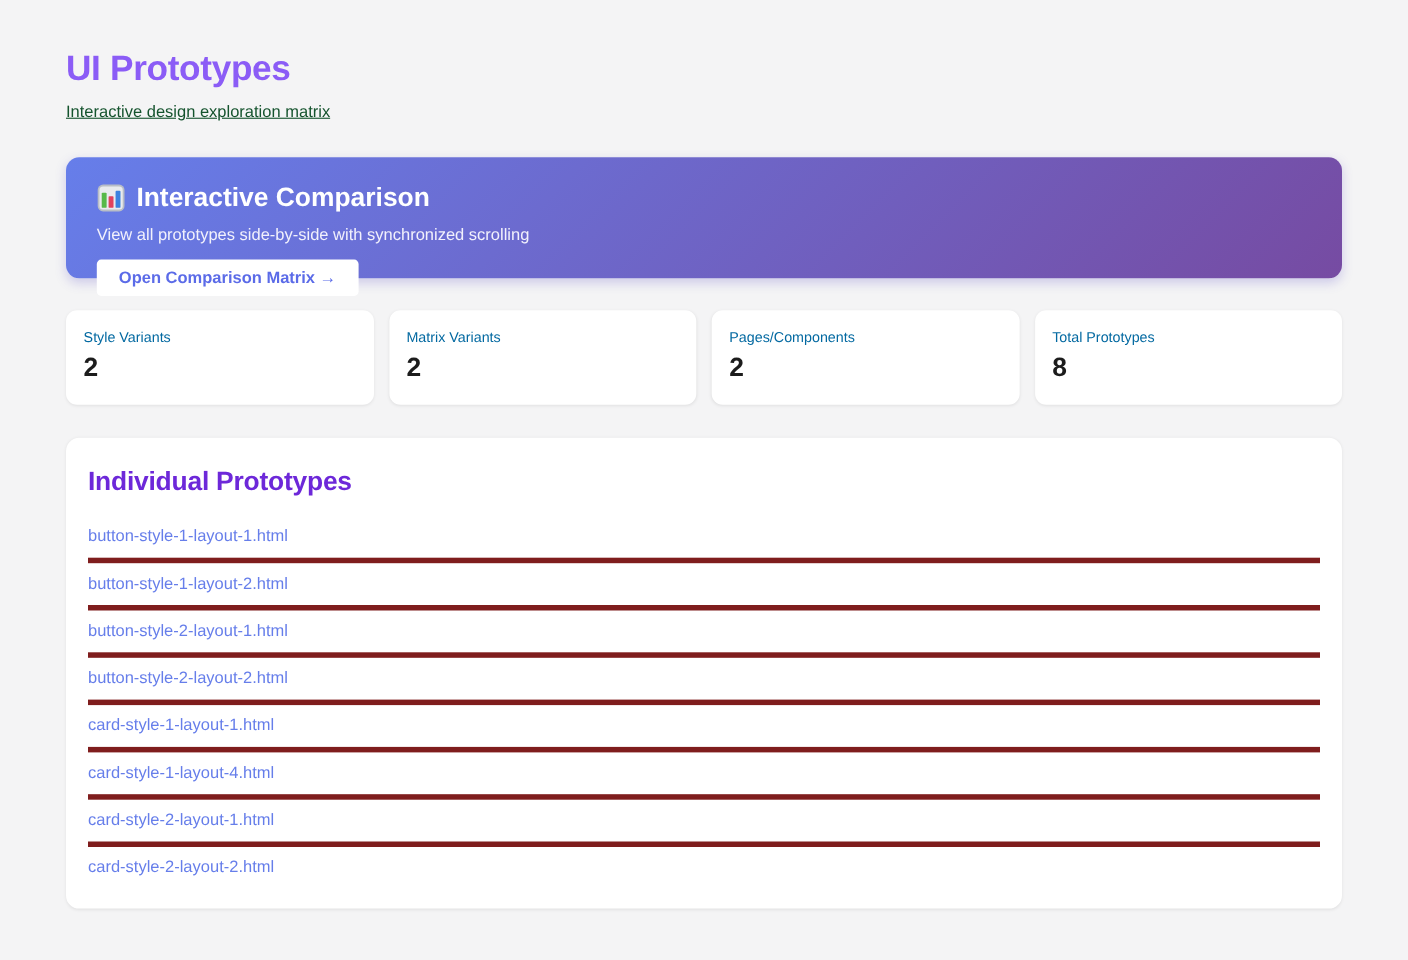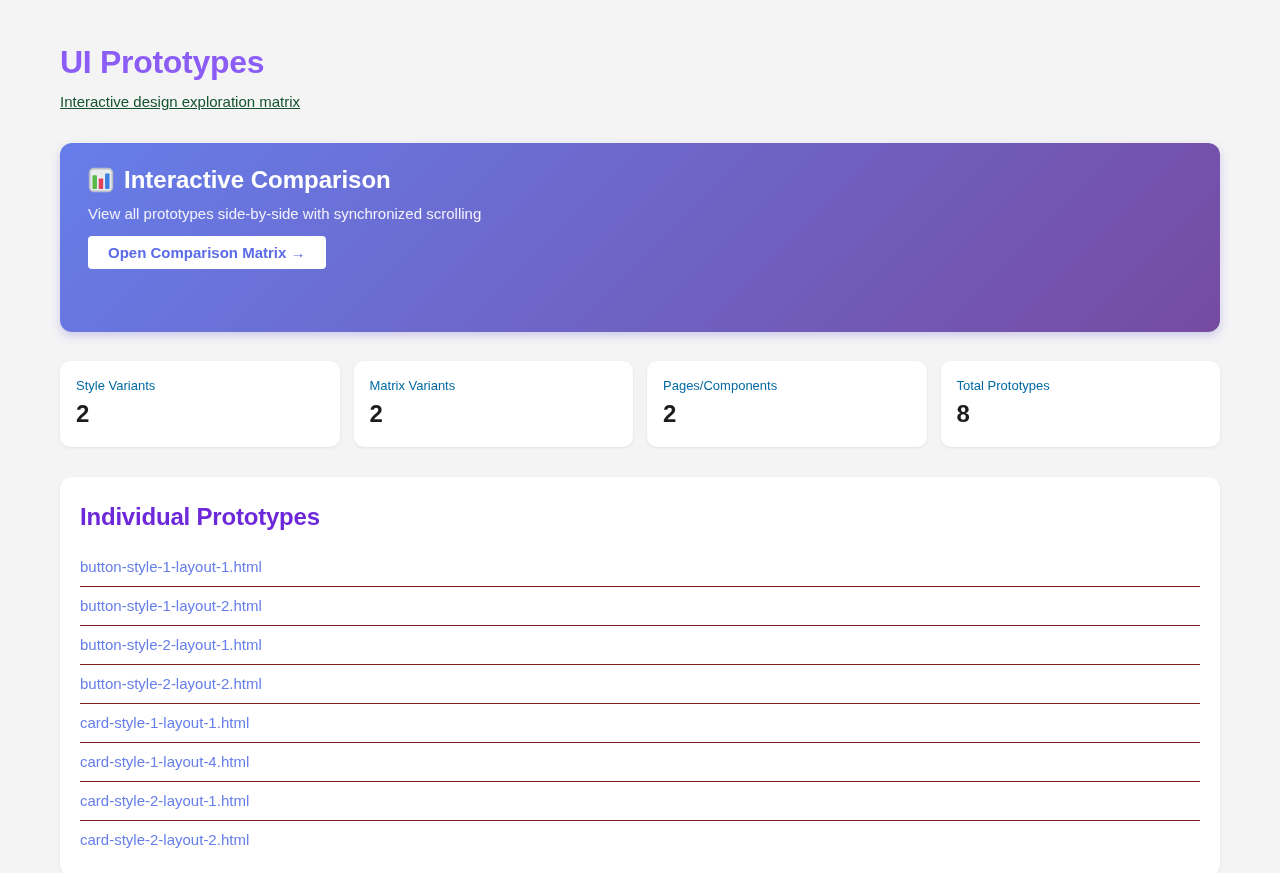--- a/index.html
+++ b/index.html
@@ -28,21 +28,21 @@
     margin: 0 0 33px 0;
     font-size: 15px;
     color: #14532d;
     text-decoration: underline;
   }
   .banner {
     border-radius: 12px;
     padding: 23px 28px 21px 28px;
     color: #ffffff;
     box-shadow: 0 4px 10px rgba(90, 80, 200, 0.25);
-    height: 189px;
+    height: 110px;
   }
   .banner-title-row {
     display: flex;
     align-items: center;
     gap: 10px;
     margin: 0 0 11px 0;
   }
   .banner-title-row .emoji {
     display: inline-flex;
     width: 26px;
@@ -106,21 +106,21 @@
     font-weight: 700;
     color: #6d28d9;
     letter-spacing: -0.2px;
   }
   ul.proto-list {
     list-style: none;
     margin: 0;
     padding: 0;
   }
   ul.proto-list li {
-    border-bottom: 1px solid #7f1d1d;
+    border-bottom: 5px solid #7f1d1d;
     padding: 10px 0;
   }
   ul.proto-list li:last-child {
     border-bottom: none;
   }
   ul.proto-list a {
     color: #667eea;
     font-size: 15px;
     text-decoration: none;
     cursor: pointer;

